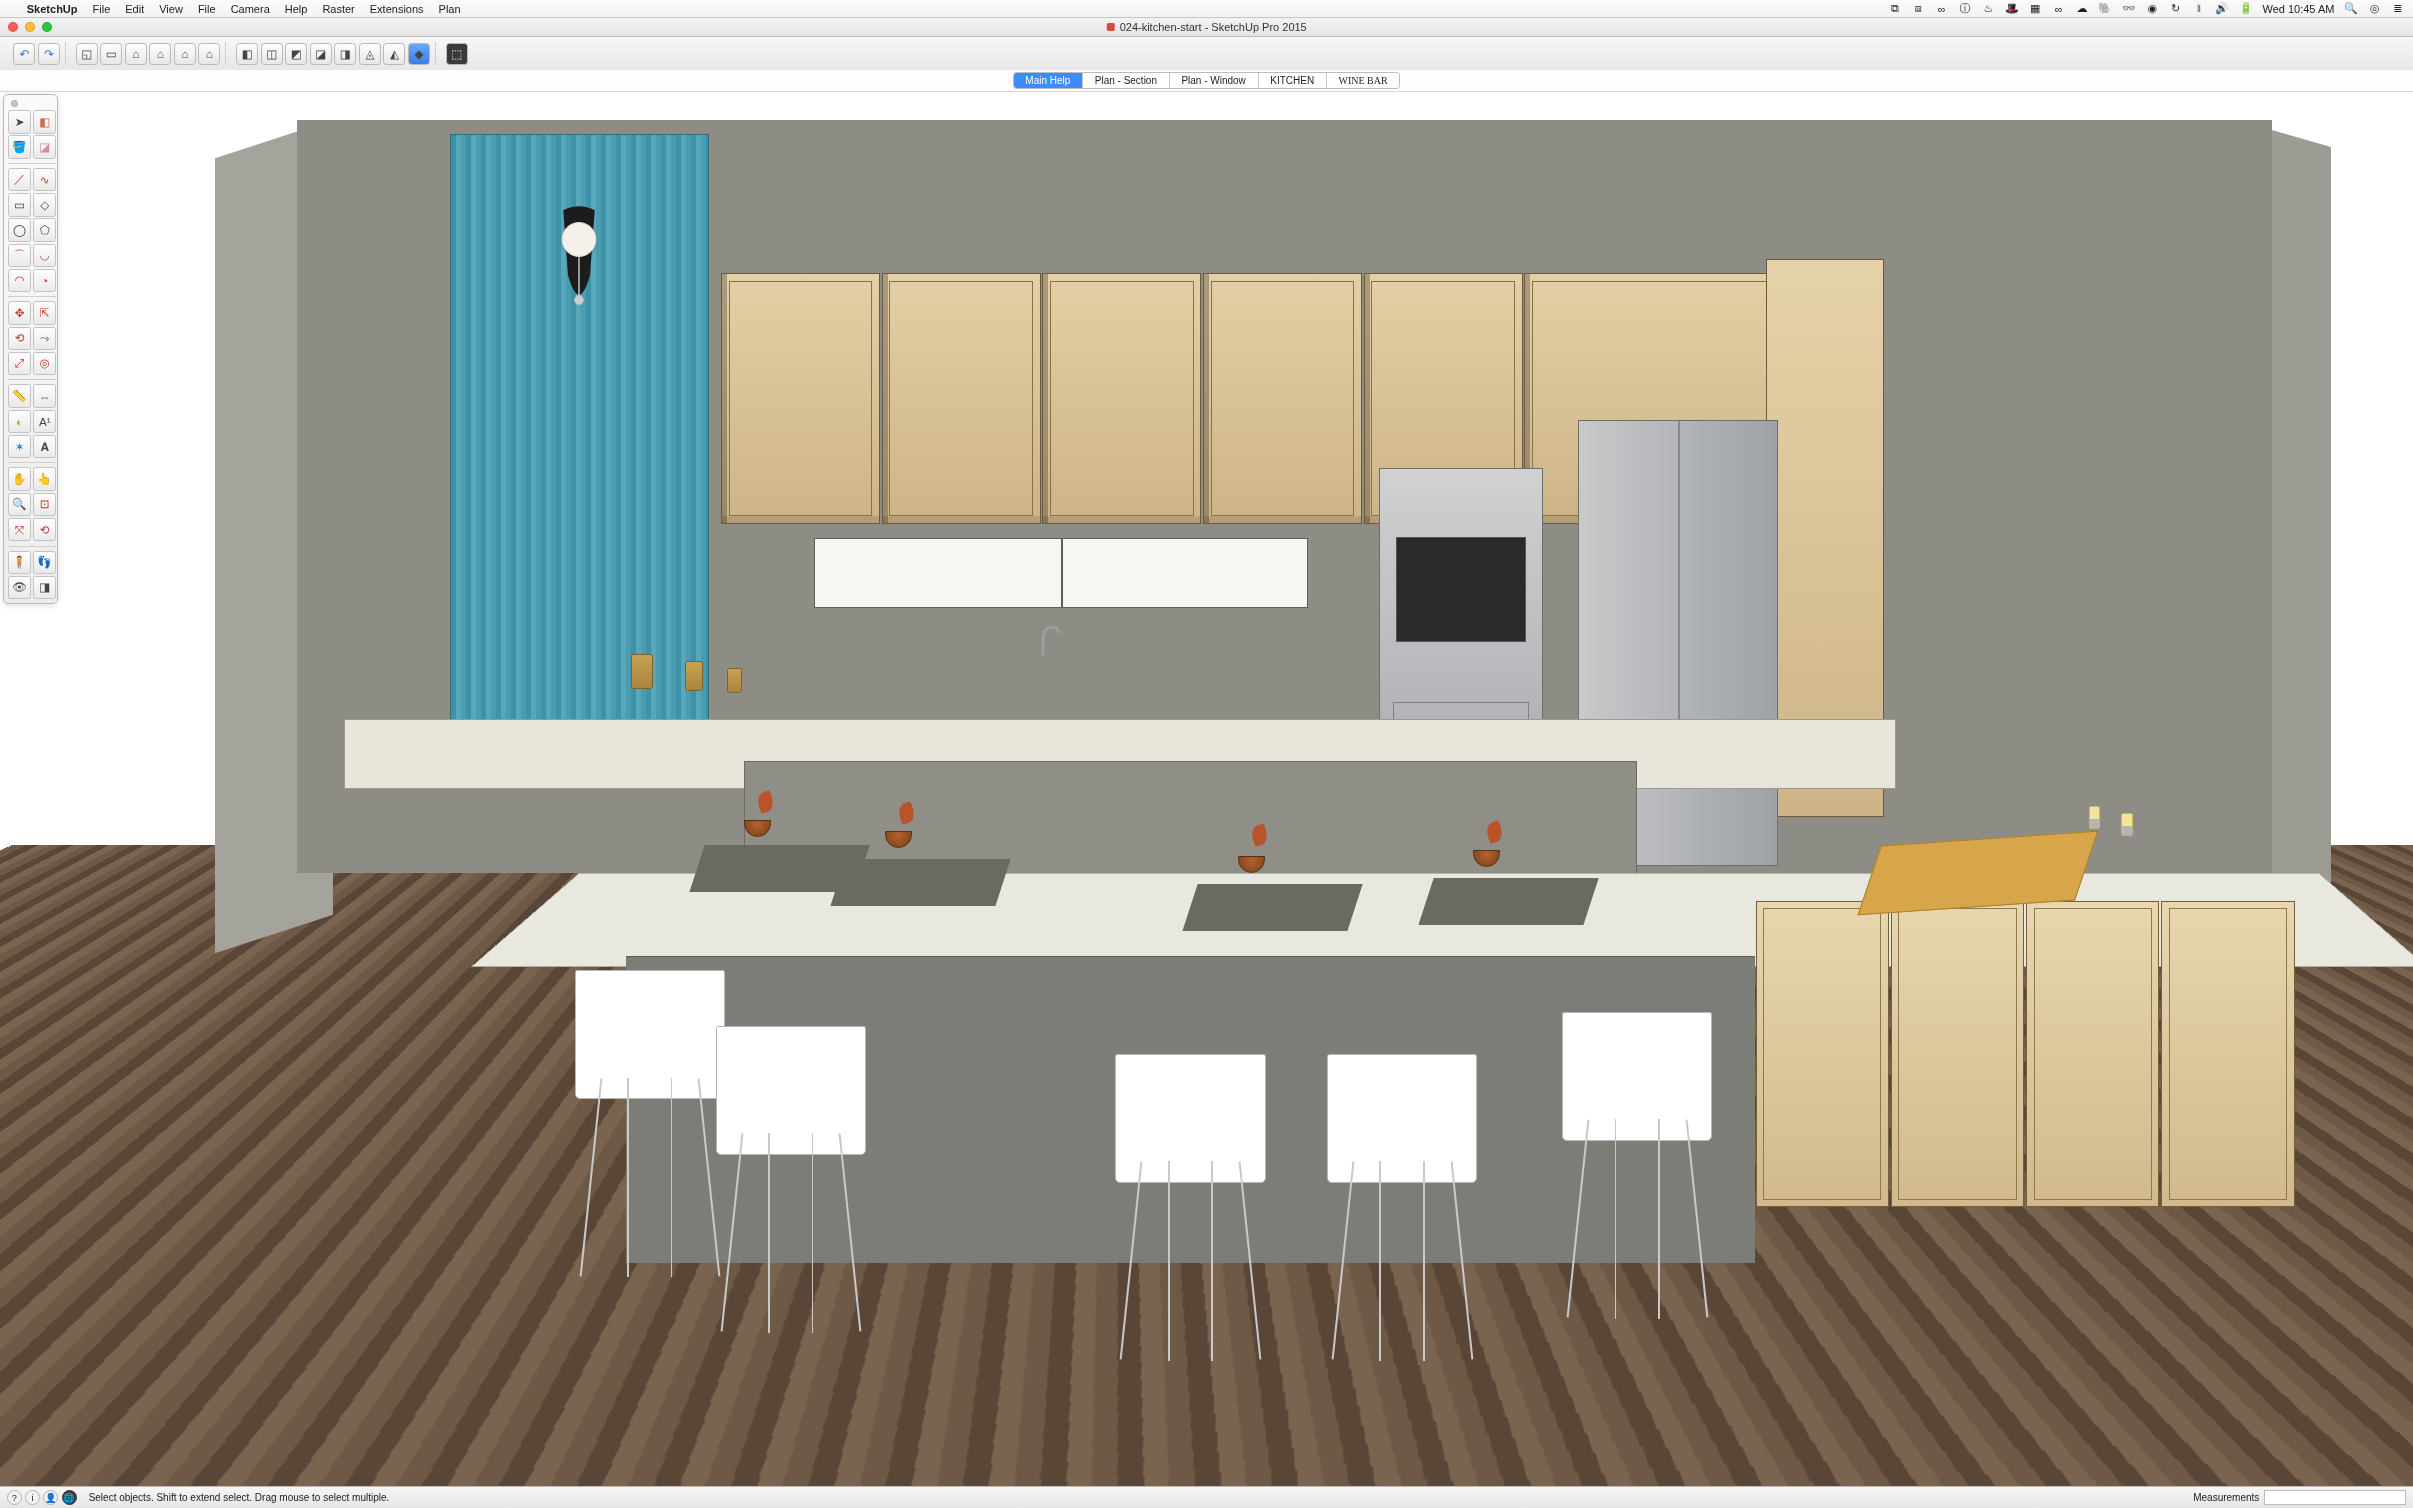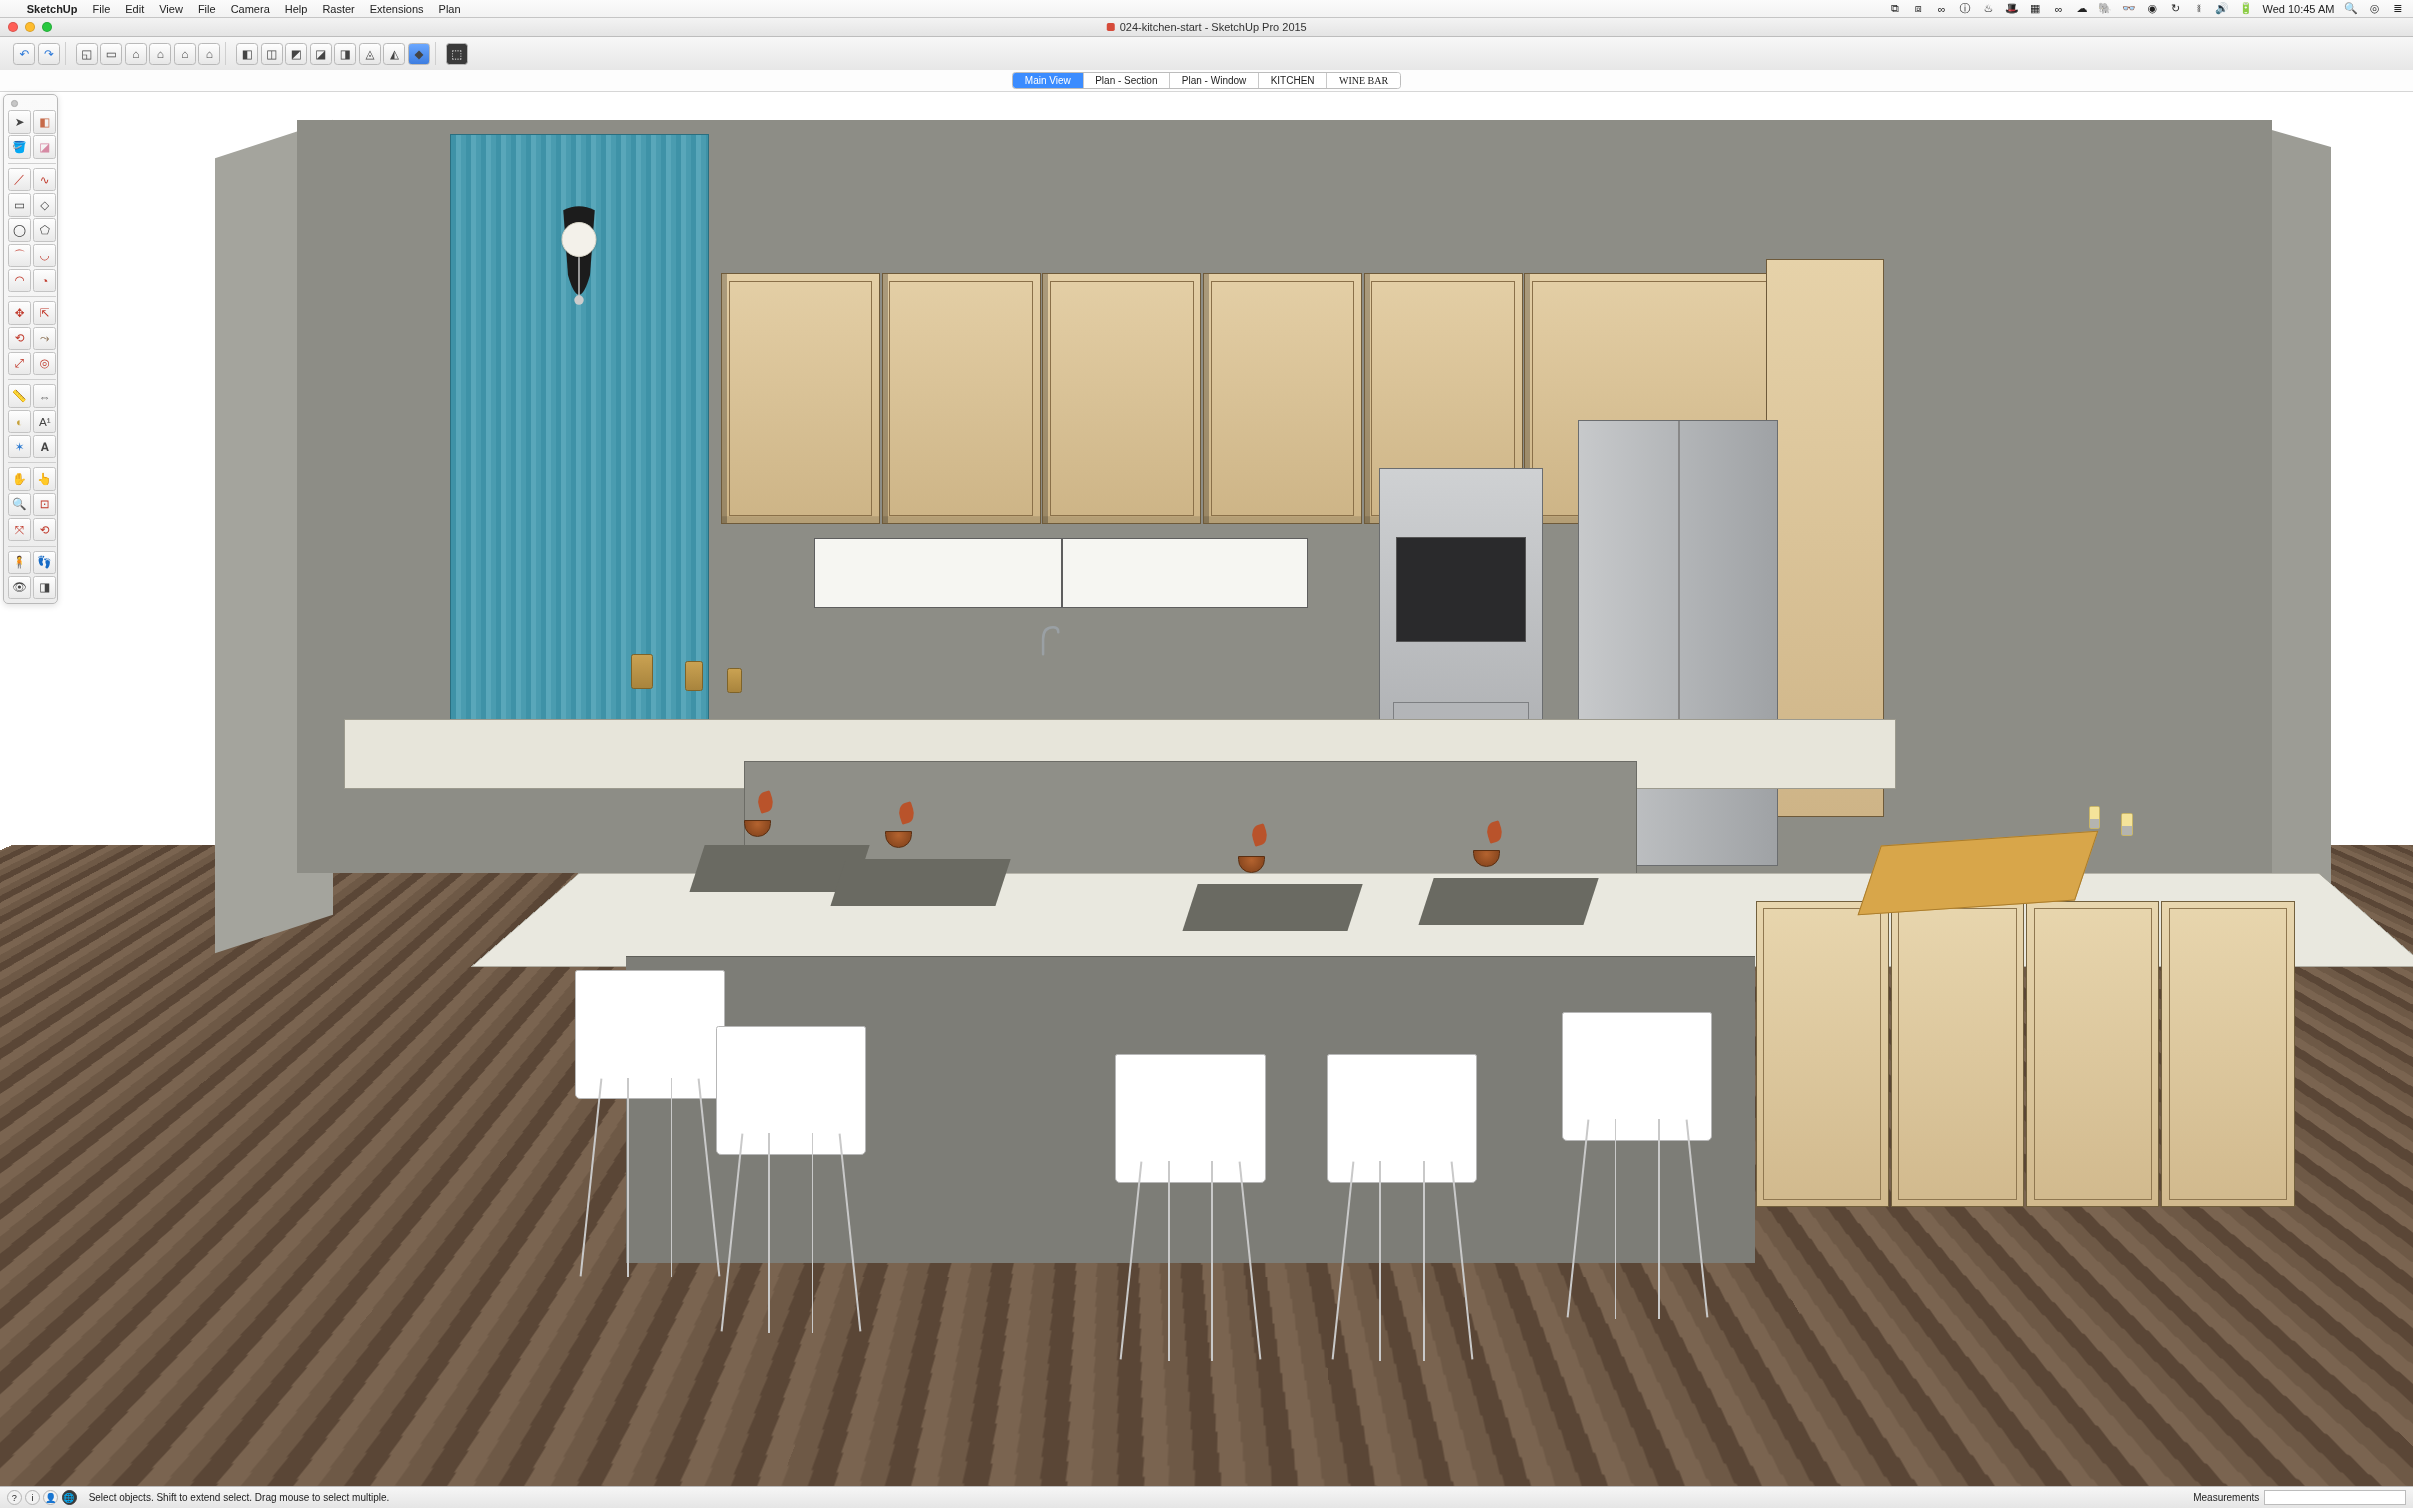--- a/index.html
+++ b/index.html
@@ -179,21 +179,21 @@
     <div class="tbtn">◭</div>
     <div class="tbtn" style="background:linear-gradient(#6aa7ff,#3d7de0)">◆</div>
   </div>
   <div class="grp">
     <div class="tbtn" style="background:#3a3a3a;color:#fff">⬚</div>
   </div>
 </div>
 
 <div class="scenetabs">
   <div class="tabset">
-    <div class="tab active">Main View</div>
+    <div class="tab active">Main Help</div>
     <div class="tab">Plan - Section</div>
     <div class="tab">Plan - Window</div>
     <div class="tab">KITCHEN</div>
     <div class="tab">WINE BAR</div>
   </div>
 </div>
 
 <div class="viewport">
   <div class="scene">
     <div class="floor"></div>

